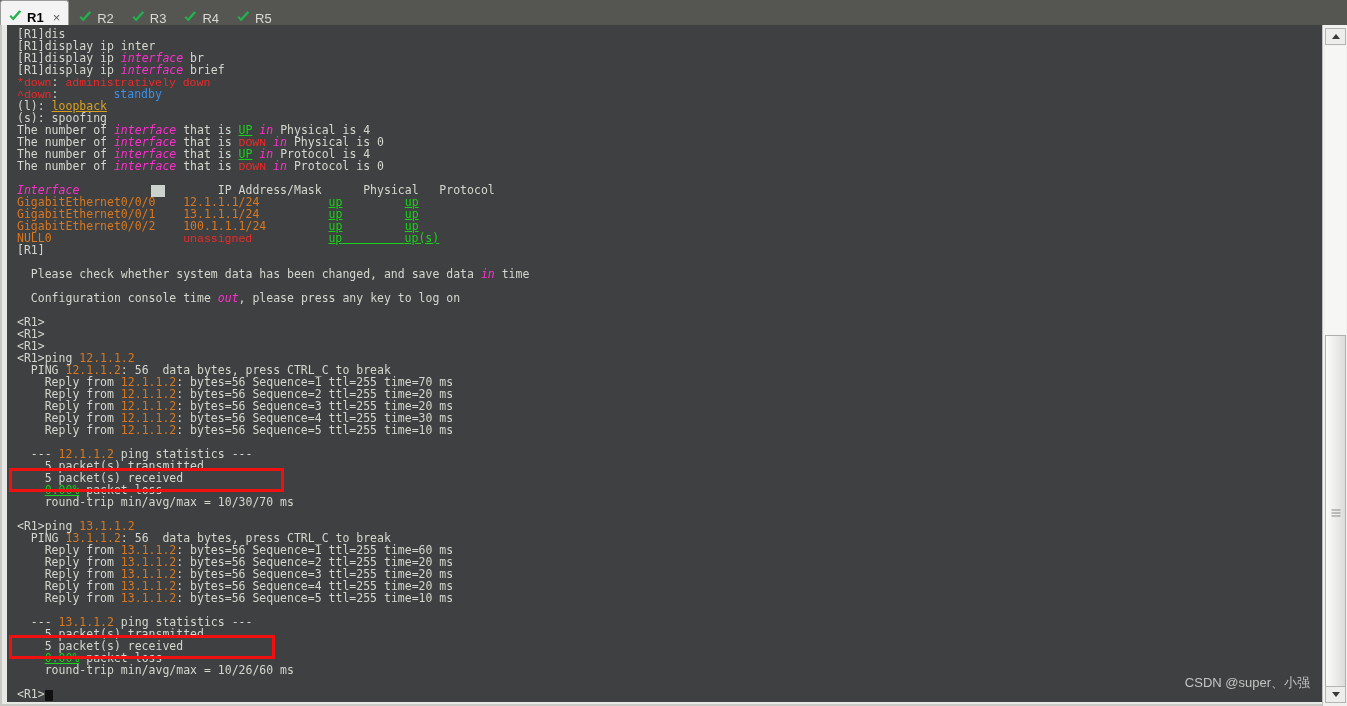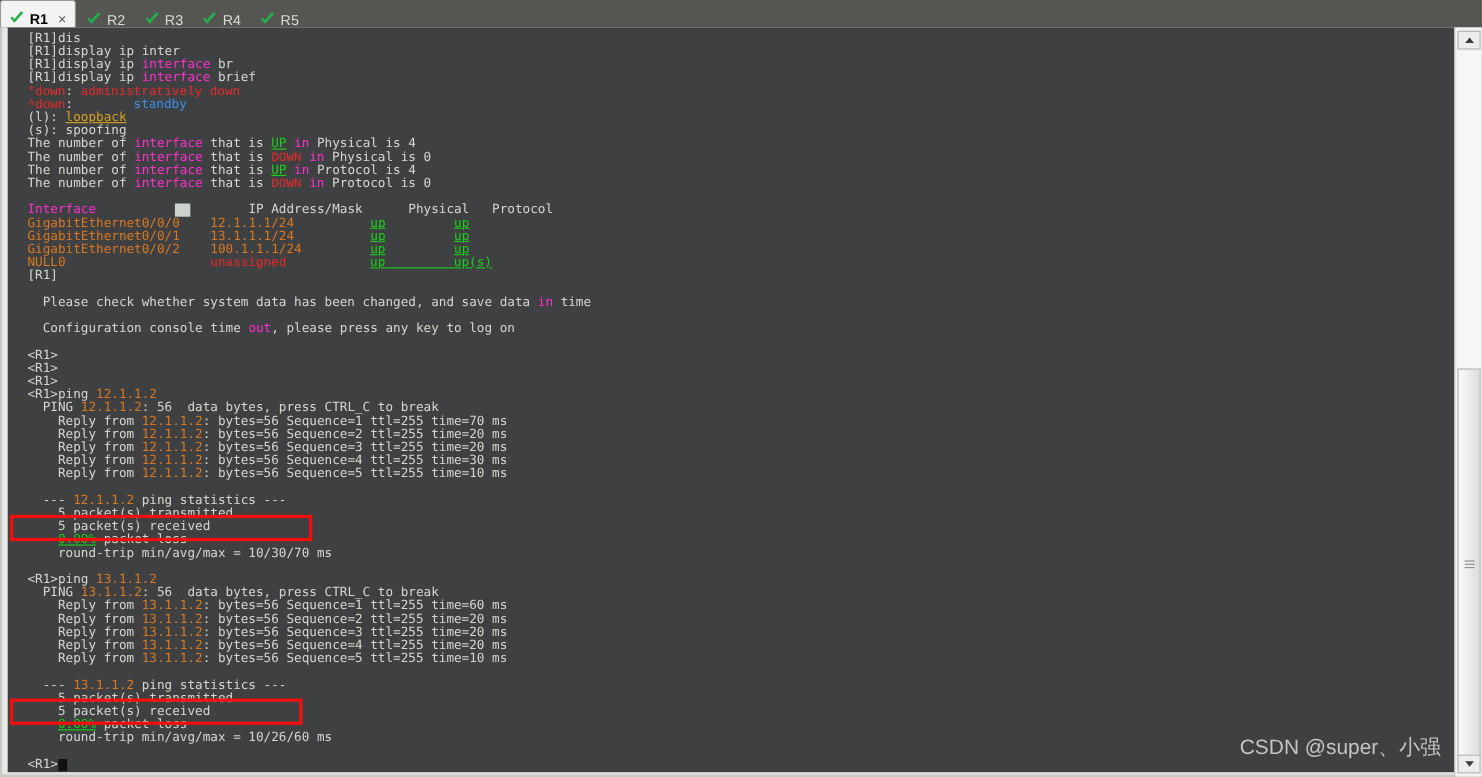--- a/index.html
+++ b/index.html
@@ -92,33 +92,33 @@
     left: 5px;
     top: 0px;
     width: 1317px;
     height: 677px;
     background: #3f4041;
     overflow: hidden;
     box-sizing: border-box;
   }
   #term-inner {
     position: absolute;
-    left: 18px;
+    left: 10px;
     top: 3px;
     font-family: "DejaVu Sans Mono", monospace;
     font-size: 11.5px;
     line-height: 12px;
     white-space: pre;
     letter-spacing: 0px;
   }
   .ln { height: 12px; }
 
   
   .c-w  { color: #d3d7cf; }   
-  .c-m  { color: #ff2fd0; }   
+  .c-m  { color: #ff2fd0; font-style: italic; }   
   .c-r  { color: #ef2929; font-family: Liberation Mono, monospace; }   
   .c-o  { color: #d97820; }   
   .c-g  { color: #18d218; text-decoration: underline; }   
   .c-b  { color: #3b8fe8; margin-left: 48px; }   
   .c-y  { color: #d9a020; text-decoration: underline; }   
 
   .curblock {
     display: inline-block;
     width: 14px;
     height: 12px;
@@ -142,21 +142,21 @@
   }
   #annot-1 { left: 2px;  top: 443px; width: 275px; height: 24px; }
   #annot-2 { left: 2px;  top: 610px; width: 266px; height: 24px; }
 
   
   #watermark {
     position: absolute;
     right: 14px;
     bottom: 10px;
     font-family: "Liberation Sans", sans-serif;
-    font-size: 19px;
+    font-size: 13px;
     color: #cfcfcf;
     opacity: 0.92;
     white-space: nowrap;
   }
 
   
   #vscroll {
     position: absolute;
     right: 0px;
     top: 25px;

